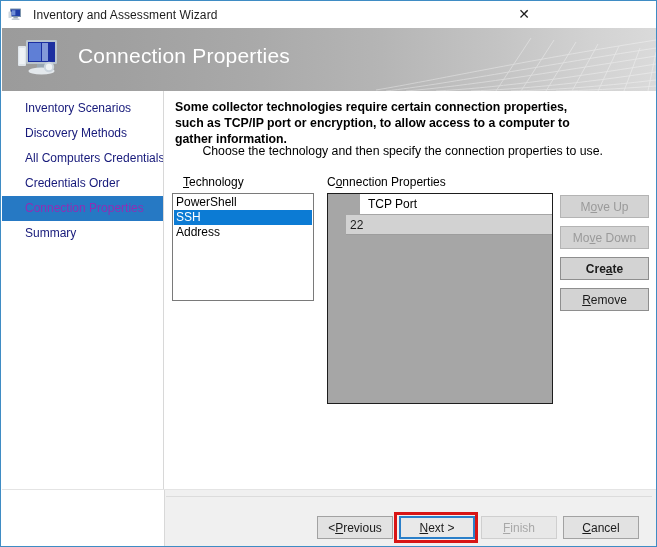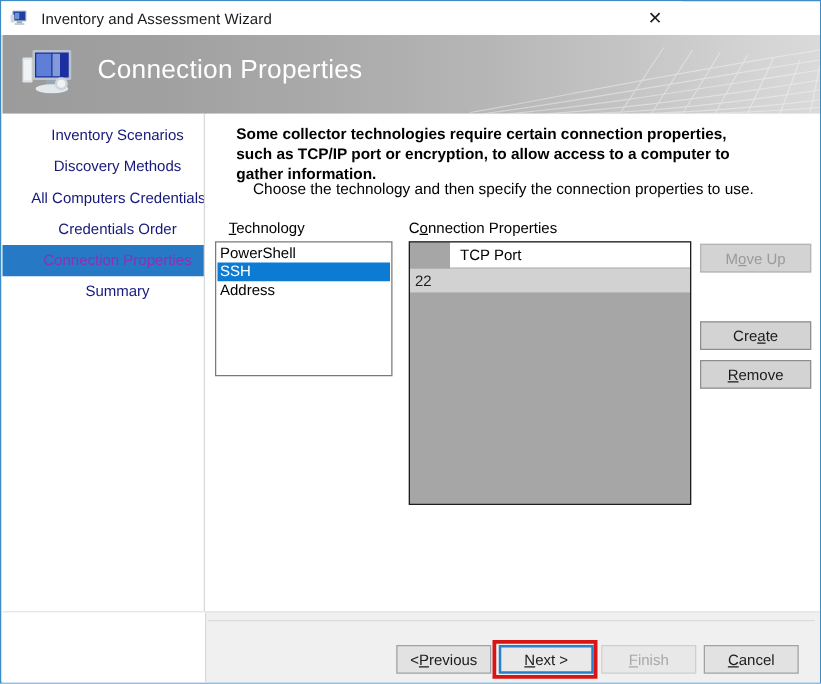--- a/index.html
+++ b/index.html
@@ -100,38 +100,37 @@
     box-sizing: border-box;
   }
   .sidebar-item {
     height: 25px;
     line-height: 25px;
     padding-left: 23px;
     font-size: 12px;
     color: #16197a;
     white-space: nowrap;
     overflow: hidden;
-    text-align: center;
   }
   .sidebar-item.selected {
     background: #2679c4;
     color: #8f2fb4;
   }
 
   
   #main {
     position: absolute;
     left: 164px; top: 90px;
     width: 491px;
     height: 398px;
     background: #ffffff;
   }
   #intro-bold {
     position: absolute;
-    left: 24px; top: 8px;
+    left: 10px; top: 8px;
     width: 410px;
     font-size: 12.3px;
     font-weight: bold;
     color: #000000;
     line-height: 16px;
   }
   #intro-normal {
     position: absolute;
     left: 8px; top: 52px;
     width: 430px;
@@ -200,20 +199,21 @@
   }
   .grid-row {
     height: 20px;
     line-height: 20px;
     background: #d2d2d2;
     border-bottom: 1px solid #9d9d9d;
     font-size: 12px;
     color: #1b1b1b;
     padding-left: 4px;
     box-sizing: border-box;
+    margin-left: 18px;
   }
 
   
   .side-button {
     position: absolute;
     left: 395px;
     width: 89px;
     height: 23px;
     box-sizing: border-box;
     font-size: 12px;
@@ -224,21 +224,21 @@
     border: 1px solid #8e8e8e;
     color: #1b1b1b;
   }
   .side-button.disabled {
     color: #9a9a9a;
     border-color: #b4b4b4;
     background: #d3d3d3;
   }
   #btn-move-up   { top: 104px; }
   #btn-move-down { top: 135px; }
-  #btn-create    { top: 166px; }
+  #btn-create    { top: 166px; font-weight: bold; }
   #btn-remove    { top: 197px; }
 
   
   #footer {
     position: absolute;
     left: 1px; top: 488px;
     width: 654px;
     height: 57px;
     background: #f0f0f0;
     border-top: 1px solid #e4e4e4;
@@ -382,20 +382,25 @@
       <div id="grid-header">TCP Port</div>
       <div class="grid-row">22</div>
     </div>
 
     <div class="side-button disabled" id="btn-move-up">
         <span>M</span>
         <span class="acc">o</span>
         <span>ve Up</span>
       </div>
 
+    <div class="side-button disabled" id="btn-move-down">
+        <span>Mo</span>
+        <span class="acc">v</span>
+        <span>e Down</span>
+      </div>
 
     <div class="side-button" id="btn-create">
         <span>Cre</span>
         <span class="acc">a</span>
         <span>te</span>
       </div>
 
     <div class="side-button" id="btn-remove">
         <span></span>
         <span class="acc">R</span>

